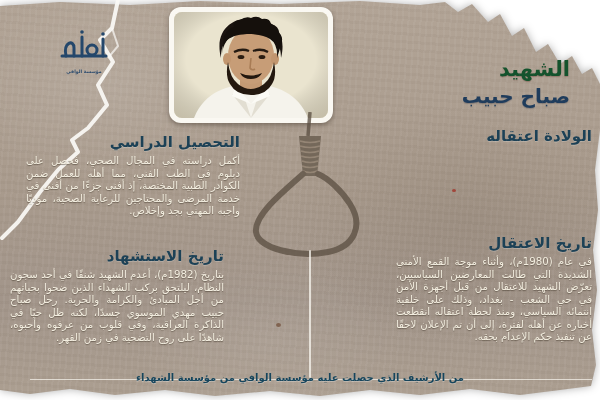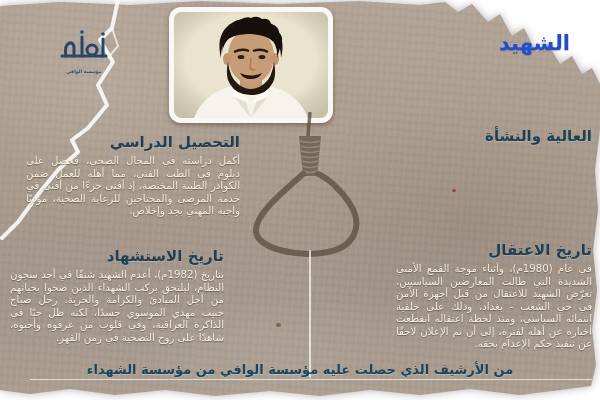--- a/index.html
+++ b/index.html
@@ -33,42 +33,42 @@
   .logo{position:absolute; left:36px; top:28px; width:96px; text-align:center; color:#24476b;}
   .logo .caption{font-size:5.5px; letter-spacing:.4px; white-space:nowrap; transform:scale(.85); color:#2a4a6d; font-weight:bold;}
 
   
   .photo-frame{position:absolute; left:169px; top:7px; width:164px; height:116px;
     background:#faf8f2; border-radius:12px; box-shadow:0 2px 5px rgba(40,30,20,.40); padding:5px; box-sizing:border-box;}
   .photo{width:100%; height:100%; border-radius:8px; overflow:hidden; background:#eae4cf;}
 
   
   .titleblock{position:absolute; right:30px; top:30px; width:200px; text-align:right; direction:rtl;}
-  .titleblock .shahid{color:#1d4ed8; font-size:21px; font-weight:bold; line-height:26px; text-shadow:0 1px 1px rgba(80,20,10,.25);}
+  .titleblock .shahid{color:#14532d; font-size:21px; font-weight:bold; line-height:26px; text-shadow:0 1px 1px rgba(80,20,10,.25);margin-top:26px;}
   .titleblock .name{color:#1f3c5c; font-size:20px; font-weight:bold; line-height:28px; text-shadow:0 1px 1px rgba(30,40,60,.25);}
 
   
   .section{position:absolute; direction:rtl;}
   .section h3{margin:0; color:#1c4156; font-size:15px; font-weight:bold; text-align:right; padding-left:4px;
     text-shadow:0 1px 0 rgba(255,255,255,.18);}
   .section p{margin:4px 0 0 0; color:#f3eee0; font-size:10.2px; line-height:12.5px; text-align:justify;
     text-shadow:0 1px 1px rgba(70,58,45,.55);}
   #sec-education{left:26px; top:133px; width:214px;}
   #sec-martyrdom{left:10px; top:247px; width:214px;}
   #sec-birth{left:396px; top:127px; width:196px;}
-  #sec-arrest{left:396px; top:241px; width:196px;}
+  #sec-arrest{left:396px; top:234px; width:196px;}
 
   
   .noose{position:absolute; left:238px; top:112px; pointer-events:none;}
   .col-divider{position:absolute; left:309px; top:250px; width:2px; height:128px; background:rgba(250,247,240,.75); border-radius:1px;}
 
   
   .footer-line{position:absolute; left:30px; top:379px; width:562px; height:1px; background:rgba(248,245,238,.70);}
-  .footer{position:absolute; left:0; top:362px; width:600px; text-align:center; direction:rtl;
-    color:#16455c; font-size:13px; font-weight:bold; text-shadow:0 1px 0 rgba(255,255,255,.25);}
+  .footer{position:absolute; left:0; top:372px; width:600px; text-align:center; direction:rtl;
+    color:#16455c; font-size:10px; font-weight:bold; text-shadow:0 1px 0 rgba(255,255,255,.25);}
 
   
   .speck-red{position:absolute; left:452px; top:189px; width:4px; height:3px; background:#a33328; border-radius:50%; opacity:.8;}
   .speck-brown{position:absolute; left:276px; top:323px; width:5px; height:4px; background:#6d4a33; border-radius:50%; opacity:.7;}
 </style>
 </head>
 <body>
 
 <div id="canvas">
 
@@ -130,20 +130,21 @@
         <path d="M77,46 L76,56 q2,3 5,1" stroke="#a87c55" stroke-width="1.6" fill="none"></path>
 
         <path d="M66,61 q11,5 22,0 q-3,6 -11,6 q-8,0 -11,-6Z" fill="#23180f"></path>
         <path d="M54,50 q2,16 10,22 q6,5 13,5 q7,0 13,-5 q8,-6 10,-22 q3,14 -2,22 q-6,11 -21,11 q-15,0 -21,-11 q-5,-8 -2,-22Z" fill="#23180f"></path>
       </svg>
     </div>
   </div>
 
   <div class="titleblock">
     <div class="shahid">الشهيد</div>
+    <div class="name">صباح حبيب</div>
   </div>
 
   <svg class="noose" width="150" height="160" viewBox="0 0 150 160">
     <g opacity="0.78">
       <line x1="72" y1="0" x2="70" y2="24" stroke="#5d5144" stroke-width="3.5"></line>
       <path d="M61,24 L83,24 L79,64 L65,64 Z" fill="#665a4c"></path>
       <g stroke="rgba(145,130,112,.95)" stroke-width="1.5" fill="none">
         <path d="M62,29 q10,3 20,0"></path>
         <path d="M62,34 q10,3 20,0"></path>
         <path d="M63,39 q9,3 18,0"></path>
@@ -161,21 +162,21 @@
   <div class="section" id="sec-education">
     <h3>التحصيل الدراسي</h3>
     <p>أكمل دراسته في المجال الصحي، فحصل على دبلوم في الطب الفني، مما أهله للعمل ضمن الكوادر الطبية المختصة، إذ أفنى جزءًا من أفنى في خدمة المرضى والمحتاجين للرعاية الصحية، مؤديًا واجبه المهني بجد وإخلاص.</p>
   </div>
   <div class="section" id="sec-martyrdom">
     <h3>تاريخ الاستشهاد</h3>
     <p>بتاريخ (1982م)، أعدم الشهيد شنقًا في أحد سجون النظام، ليلتحق بركب الشهداء الذين ضحوا بحياتهم من أجل المبادئ والكرامة والحرية. رحل صباح حبيب مهدي الموسوي جسدًا، لكنه ظل حيًا في الذاكرة العراقية، وفي قلوب من عرفوه وأحبوه، شاهدًا على روح التضحية في زمن القهر.</p>
   </div>
 
   <div class="section" id="sec-birth">
-    <h3>العالية والنشأة</h3>
+    <h3>الولادة اعتقاله</h3>
   </div>
   <div class="section" id="sec-arrest">
     <h3>تاريخ الاعتقال</h3>
     <p>في عام (1980م)، وأثناء موجة القمع الأمني الشديدة التي طالت المعارضين السياسيين، تعرّض الشهيد للاعتقال من قبل أجهزة الأمن في حي الشعب - بغداد، وذلك على خلفية انتمائه السياسي، ومنذ لحظة اعتقاله انقطعت أخباره عن أهله لفترة، إلى أن تم الإعلان لاحقًا عن تنفيذ حكم الإعدام بحقه.</p>
   </div>
 
   <div class="speck-red"></div>
   <div class="speck-brown"></div>
 
   <div class="footer-line"></div>

